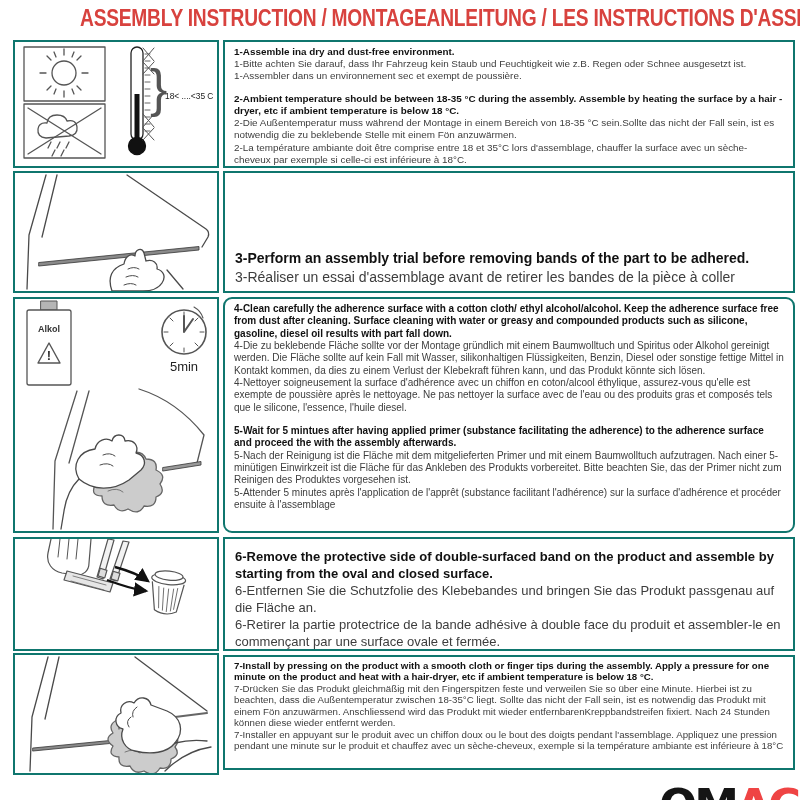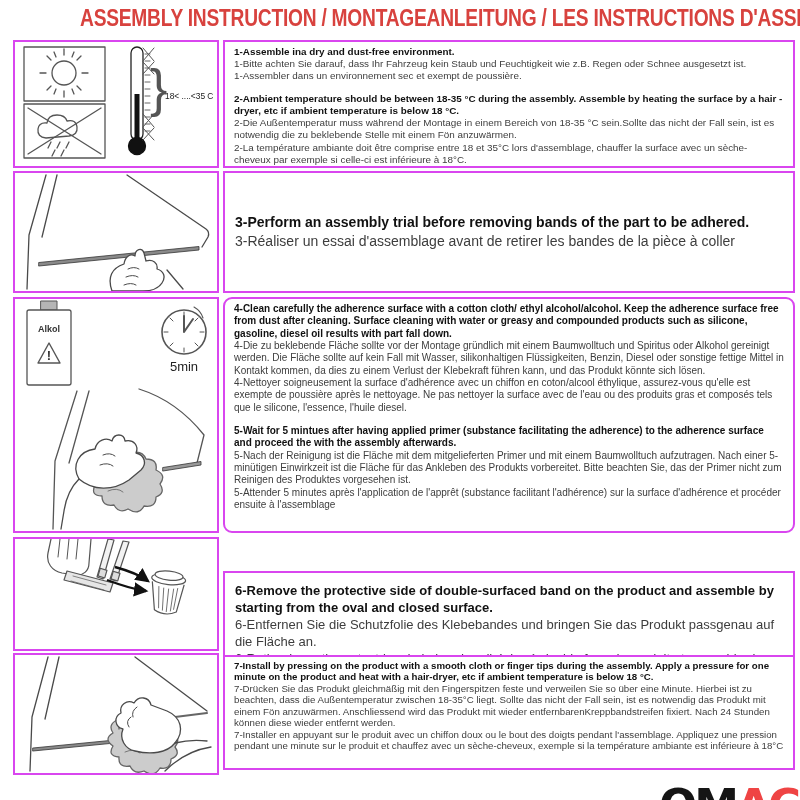--- a/index.html
+++ b/index.html
@@ -6,30 +6,30 @@
   body {
     width:800px; height:800px; position:relative; overflow:hidden;
     font-family:"Liberation Sans", sans-serif; color:#161616;
   }
   .title {
     position:absolute; top:4px; left:0; width:800px; margin:0;
     text-align:center; color:#d8423e; font-weight:bold; font-size:24px;
     white-space:nowrap; transform:scaleX(0.80); transform-origin:50% 50%;
     letter-spacing:-0.3px;
   }
-  .box { position:absolute; background:#fff; border:2px solid #d946ef; box-sizing:border-box; }
+  .box { position:absolute; background:#fff; border:2px solid #0f766e; box-sizing:border-box; }
   .illus { left:13px; width:206px; }
   .tb   { left:223px; width:572px; overflow:hidden; }
   .tb p { margin:0; }
   .en { font-weight:bold; color:#111; }
   .de,.fr { font-weight:normal; color:#3d3d3d; }
   .gap { height:11px; }
 
   .tb1 { padding:4px 9px 2px; font-size:9.9px;  line-height:1.22; }
-  .tb2 { padding:16px 10px; font-size:14px; line-height:1.36; display:flex; flex-direction:column; justify-content:center; }
+  .tb2 { padding:4px 10px; font-size:14px; line-height:1.36; display:flex; flex-direction:column; justify-content:flex-end; }
   .tb3 { padding:4px 9px 2px; font-size:10px;  line-height:1.235; }
   .tb4 { padding:9px 10px;  font-size:13px;   line-height:1.31; }
   .tb5 { padding:3px 9px 2px; font-size:9.7px; line-height:1.18; }
 
   .illus svg { display:block; width:100%; height:100%; }
   svg text { font-family:"Liberation Sans", sans-serif; }
 
   .logo {
     position:absolute; left:650px; top:746px; width:148px; height:54px;
     background:#fff; display:flex; align-items:center; justify-content:flex-end;
@@ -178,21 +178,21 @@
       <path d="M92,41 Q116,50 131,52" marker-end="url(#ah)"></path>
     </g>
     <g stroke="#555" fill="#fff" stroke-width="1.2" transform="rotate(6 152 56)">
       <ellipse cx="152" cy="40" rx="17" ry="5.5"></ellipse>
       <ellipse cx="152" cy="36.5" rx="14" ry="4.5"></ellipse>
       <path d="M136,44 L141,72 Q152,78 163,72 L168,44" fill="none"></path>
       <path d="M143,48 L145,70 M148,49 L149,72 M153,49.5 L153,73 M158,49 L157,72 M162,48 L160,70" stroke-width="0.8"></path>
     </g>
   </svg>
 </div>
-<div class="box tb tb4" style="top:537px;height:114px;margin-top:34px;">
+<div class="box tb tb4" style="top:537px;height:114px;">
   <div class="sec">
     <p class="en">6-Remove the protective side of double-surfaced band on the product and assemble by starting from the oval and closed surface.</p>
     <p class="de">6-Entfernen Sie die Schutzfolie des Klebebandes und bringen Sie das Produkt passgenau auf die Fläche an.</p>
     <p class="fr">6-Retirer la partie protectrice de la bande adhésive à double face du produit et assembler-le en commençant par une surface ovale et fermée.</p>
   </div>
 </div>
 
 <div class="box illus" style="top:653px;height:122px;">
   <svg viewBox="0 0 202 118">
     <g stroke="#4a4a4a" fill="none" stroke-width="1.3" stroke-linecap="round" stroke-linejoin="round">

